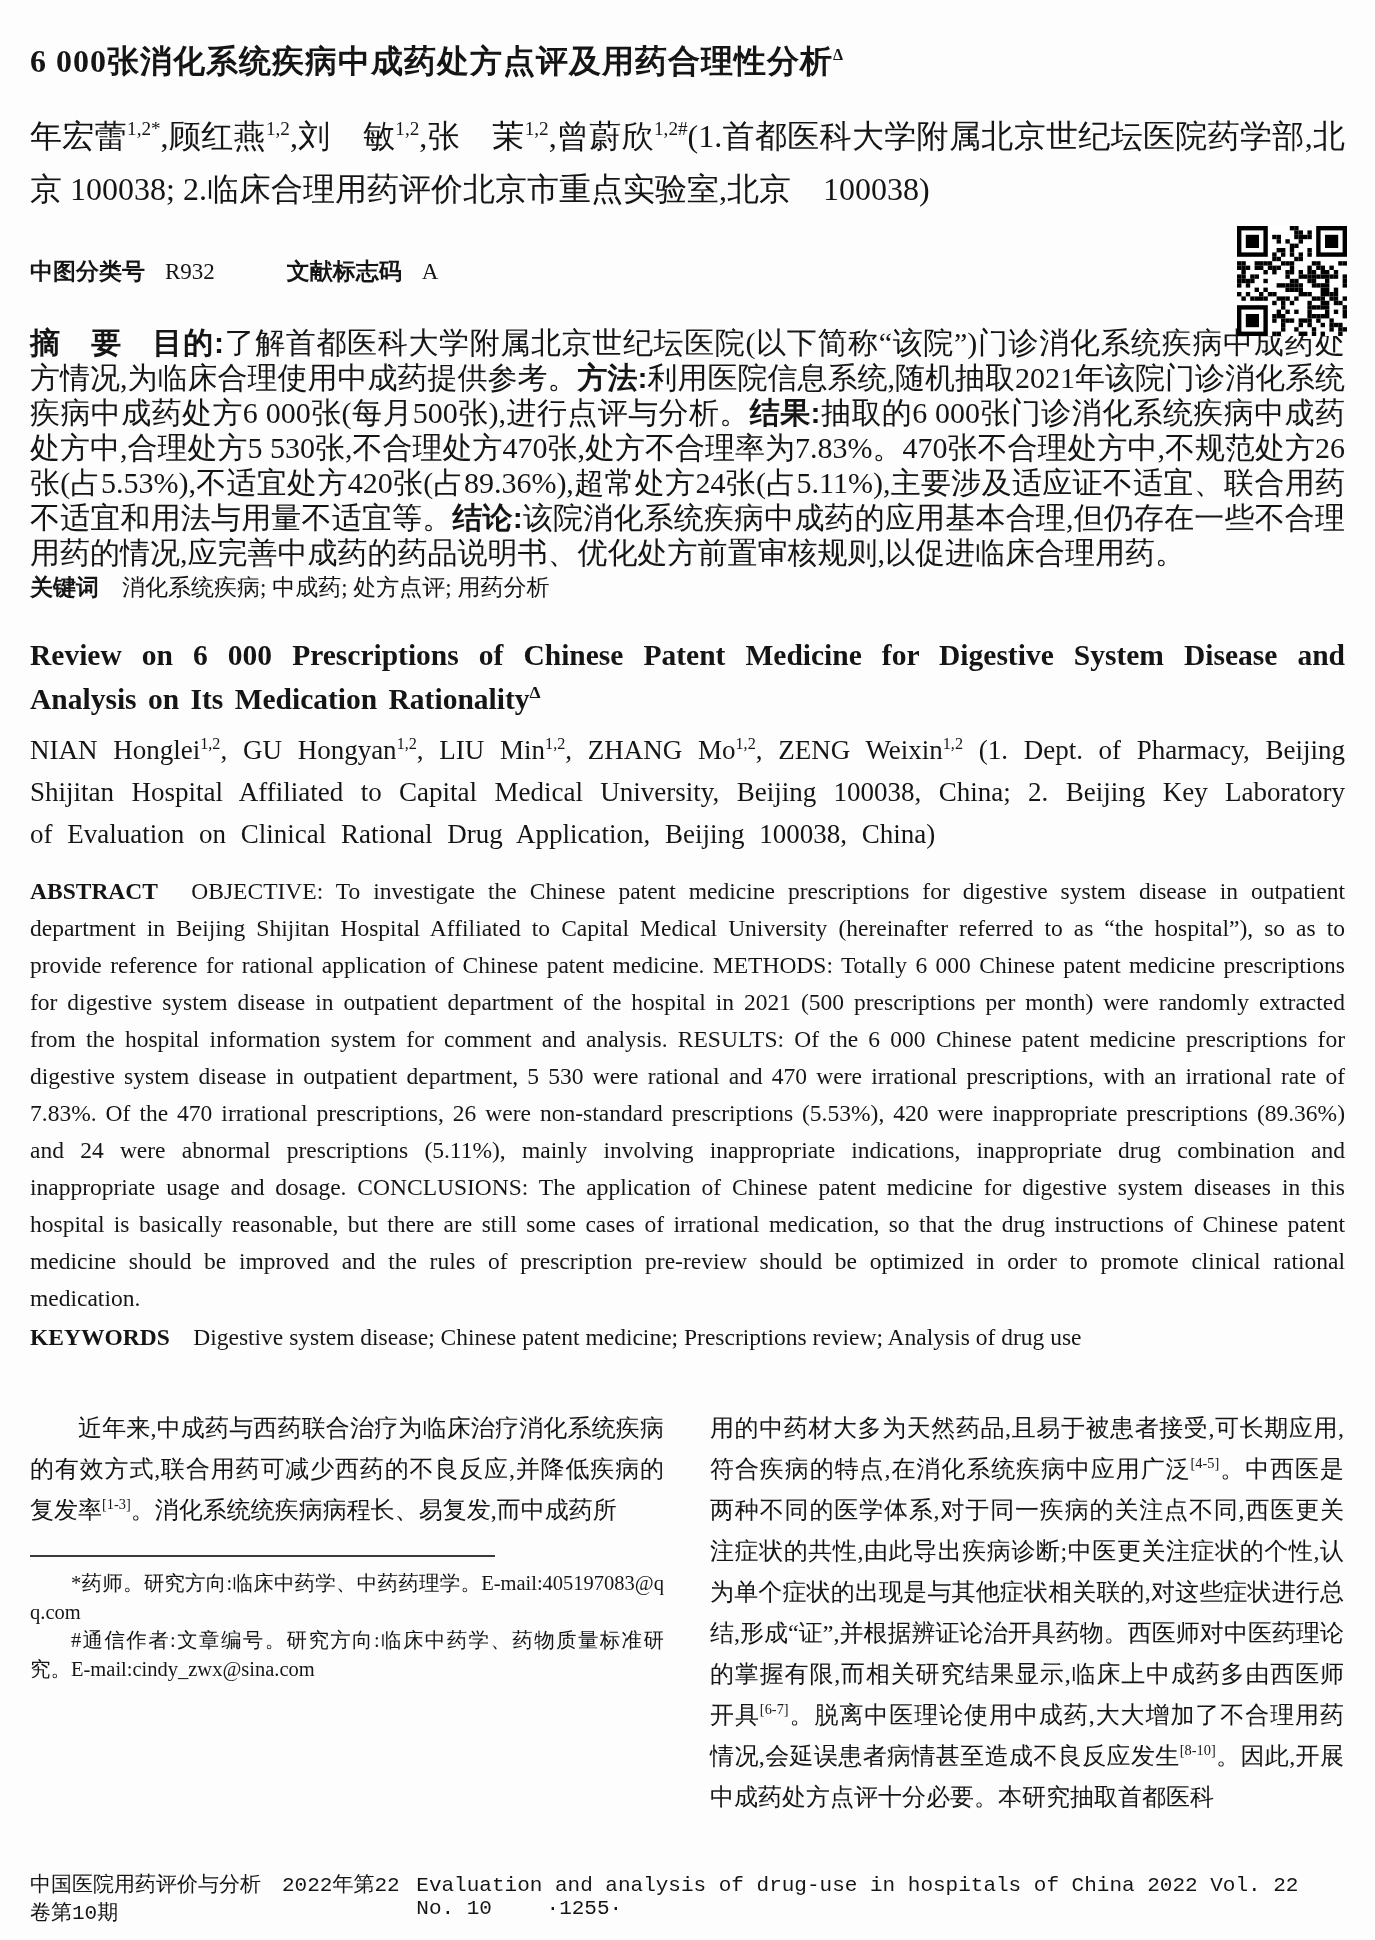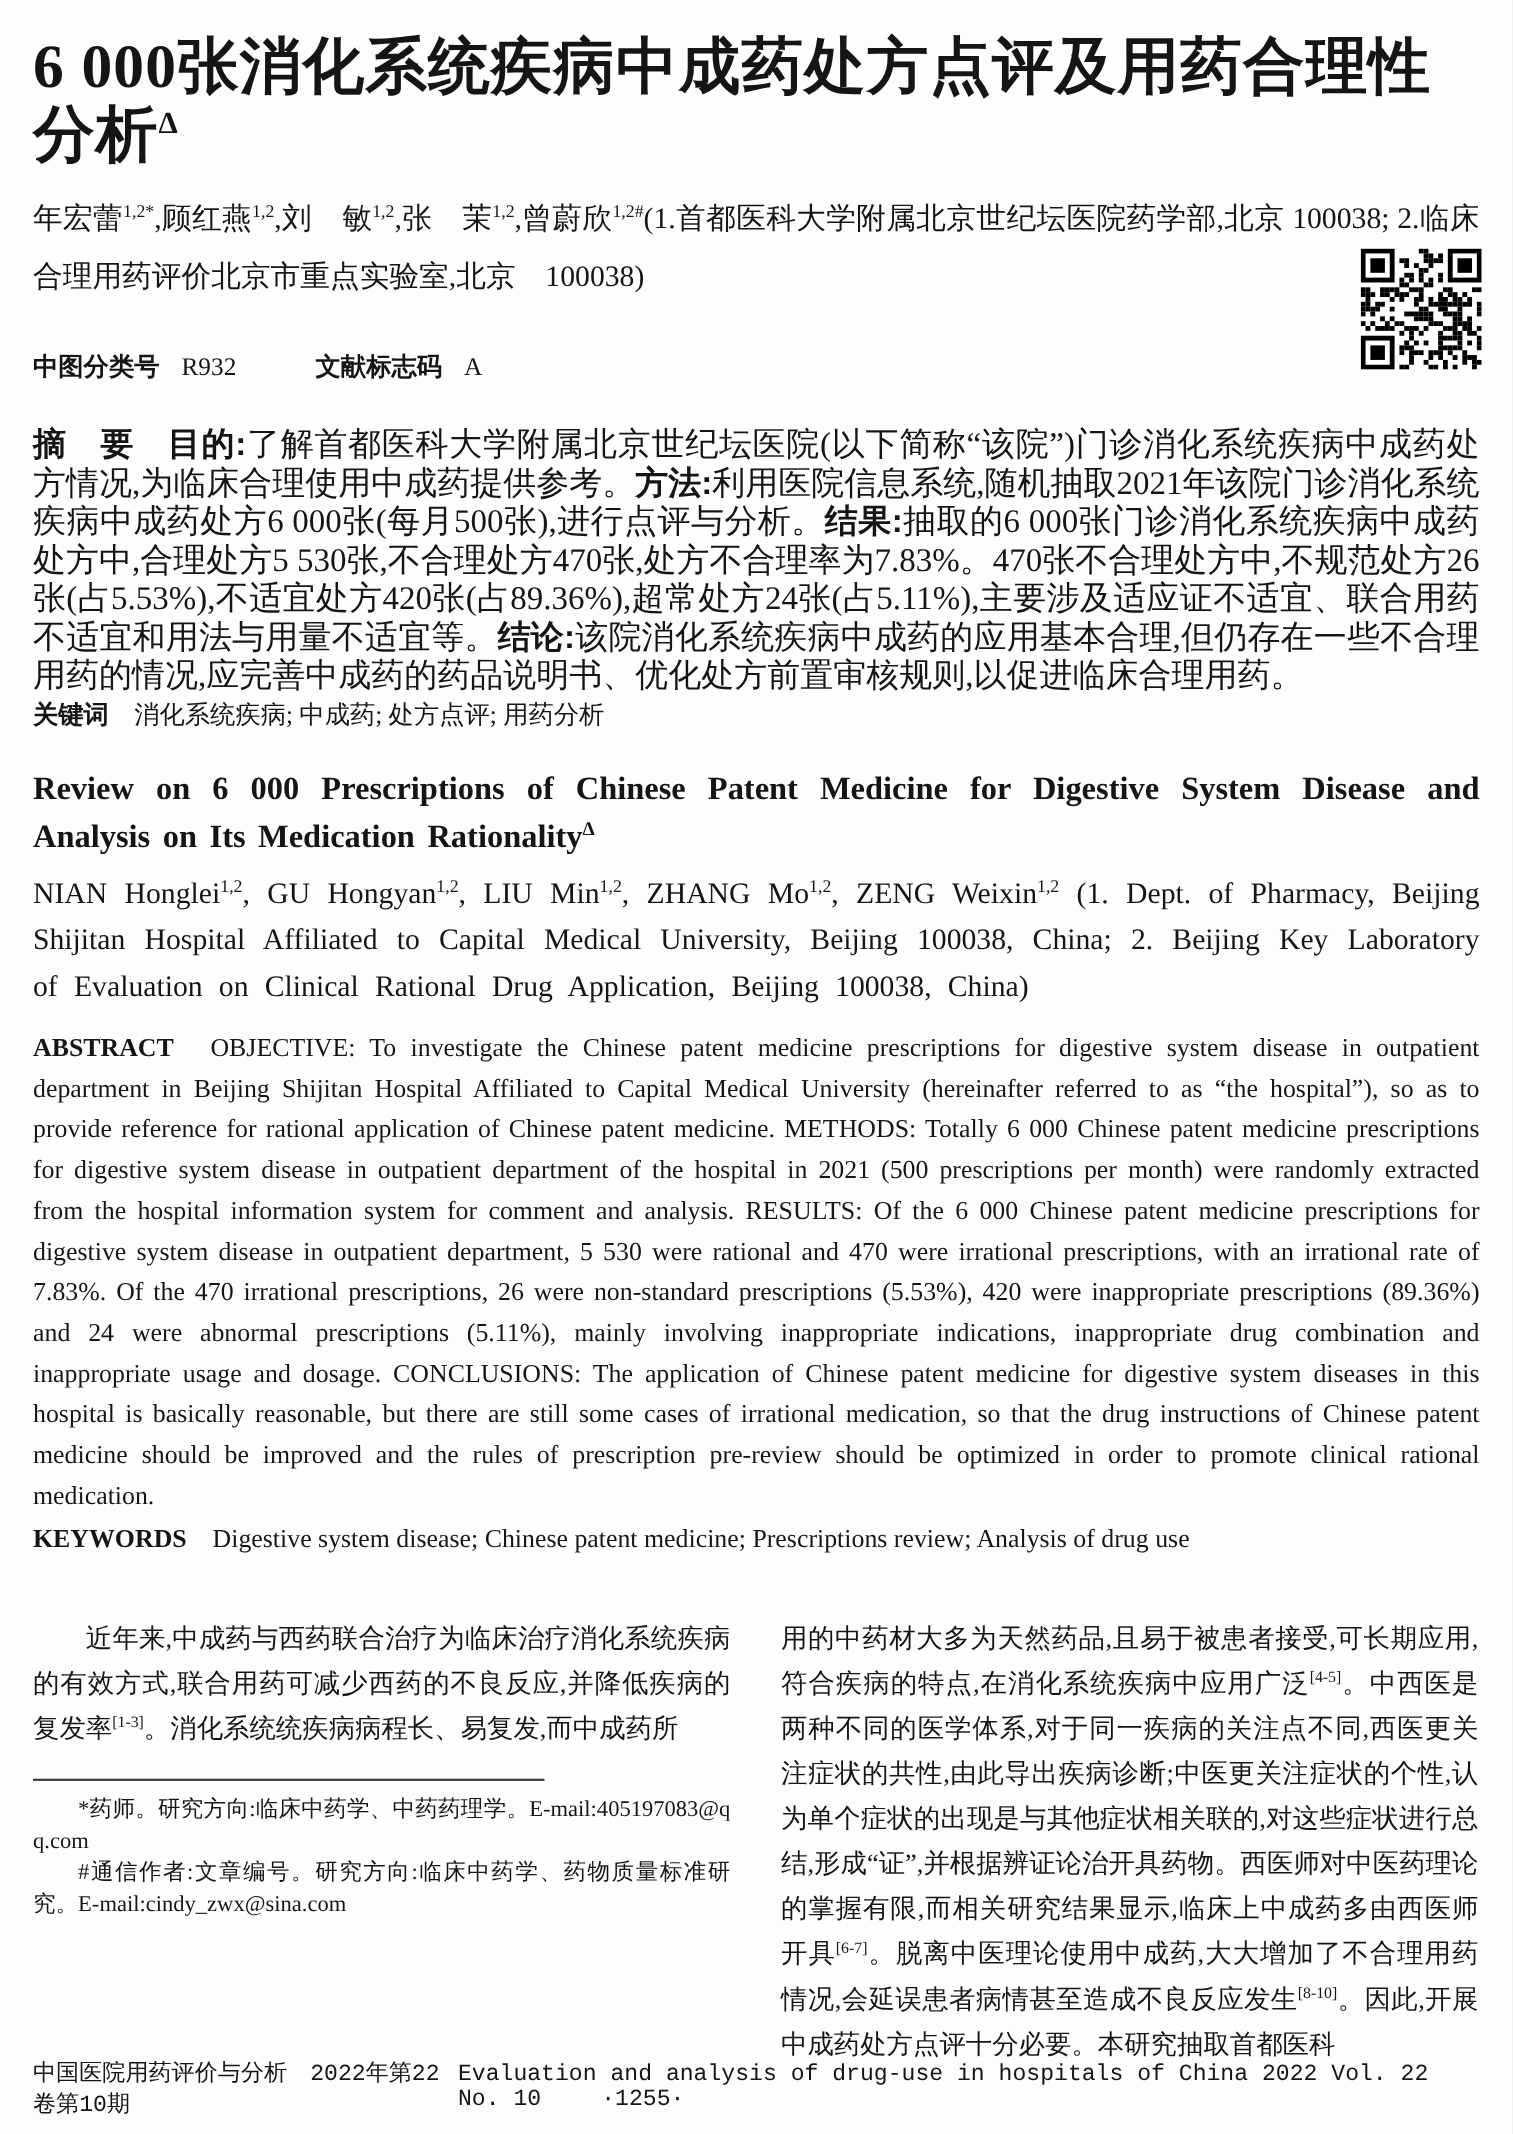--- a/index.html
+++ b/index.html
@@ -12,24 +12,24 @@
     padding:16px 30px 0 30px;
     font-family:"Liberation Serif","DejaVu Serif",serif;
     color:#151515;
     overflow:hidden;
   }
   sup{line-height:0;font-size:60%;vertical-align:super;}
   .cn b{font-family:"Liberation Sans","DejaVu Sans",sans-serif;font-weight:700;}
   .en b{font-family:inherit;font-weight:700;}
   .justify{text-align:justify;}
 
-  .title-cn{font-size:56px;line-height:62px;font-weight:700;margin:14px 0 0 0;letter-spacing:1px;font-family:Liberation Serif, serif;}
+  .title-cn{font-size:32px;line-height:62px;font-weight:700;margin:14px 0 0 0;letter-spacing:1px;font-family:Liberation Serif, serif;}
   .title-cn sup{font-size:50%;}
 
-  .authors-cn{font-size:27px;line-height:53px;margin:18px 0 0 0;}
+  .authors-cn{font-size:32px;line-height:53px;margin:18px 0 0 0;}
 
   .meta{margin-top:40px;font-size:23px;display:flex;gap:72px;align-items:baseline;}
   .meta .pair{display:flex;gap:20px;align-items:baseline;}
 
   .doi{margin-top:16px;font-size:23px;}
   .doi .label{margin-right:20px;}
 
   .abstract-cn{margin-top:38px;font-size:30px;line-height:35px;margin-bottom:0;}
   .keywords-cn{font-size:23px;line-height:35px;margin:0;}
 

